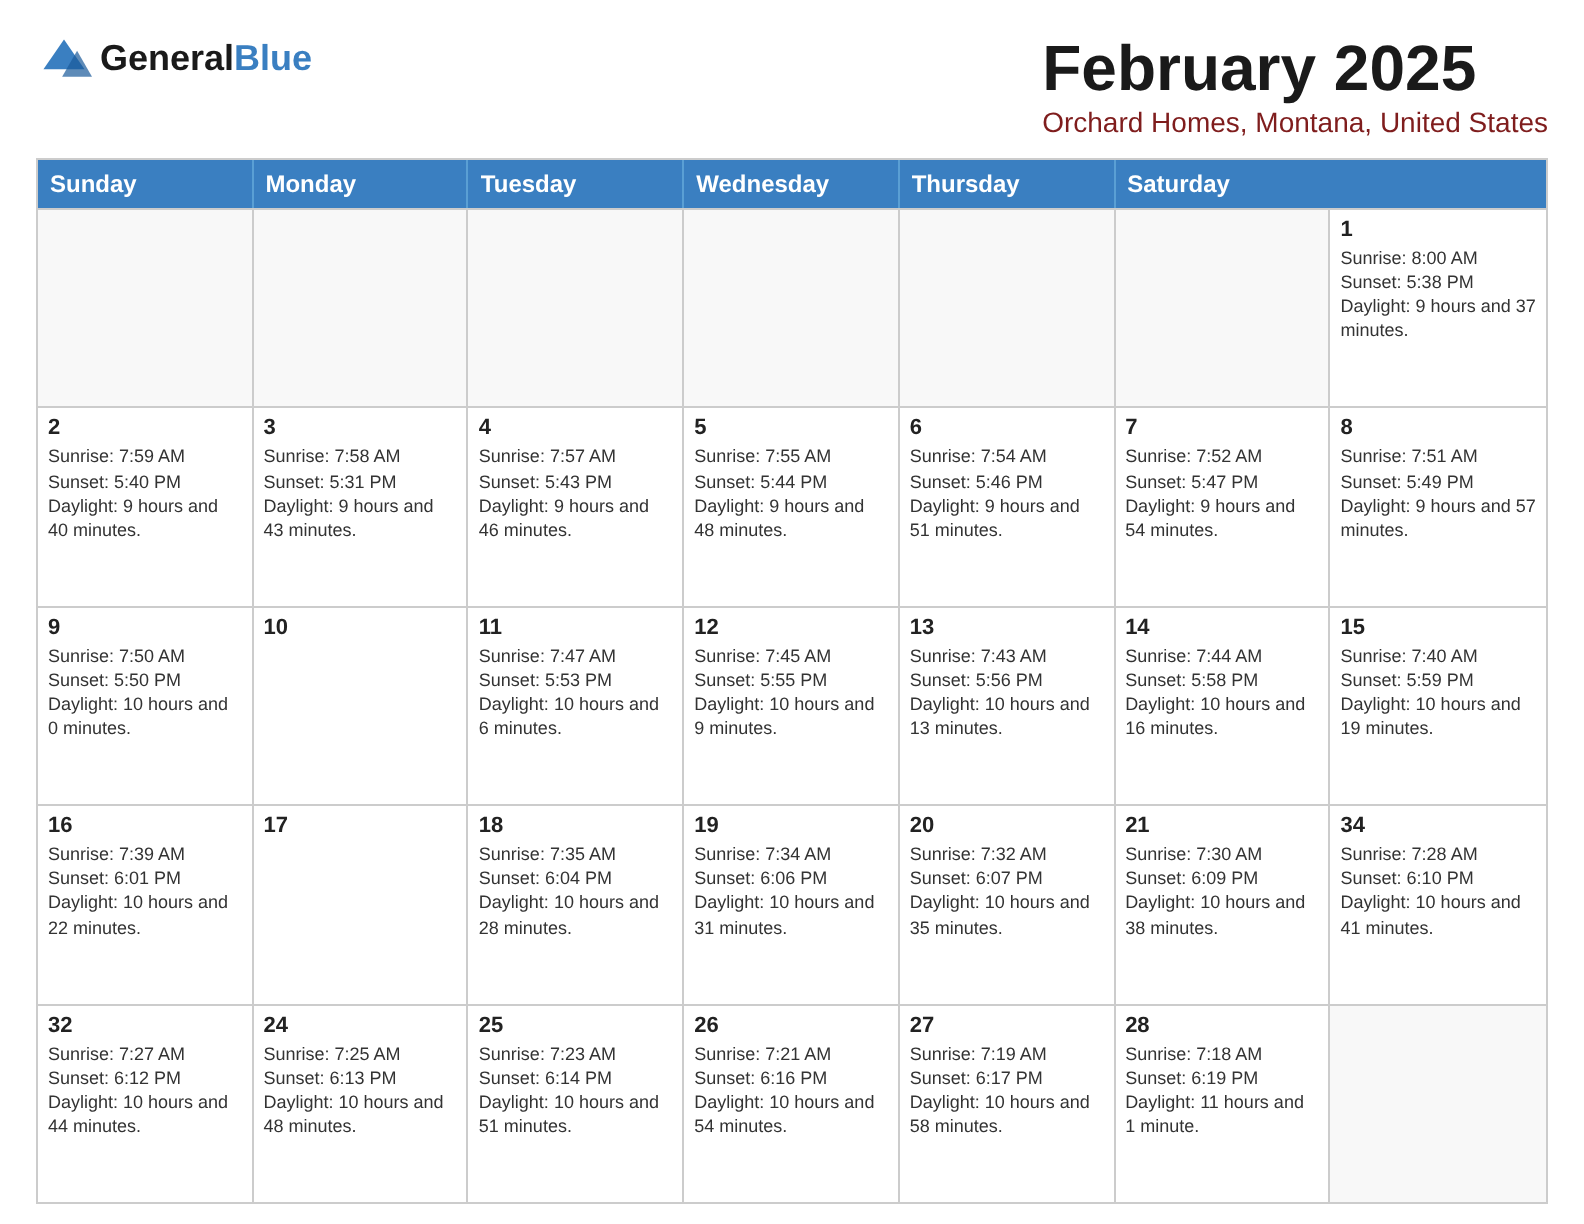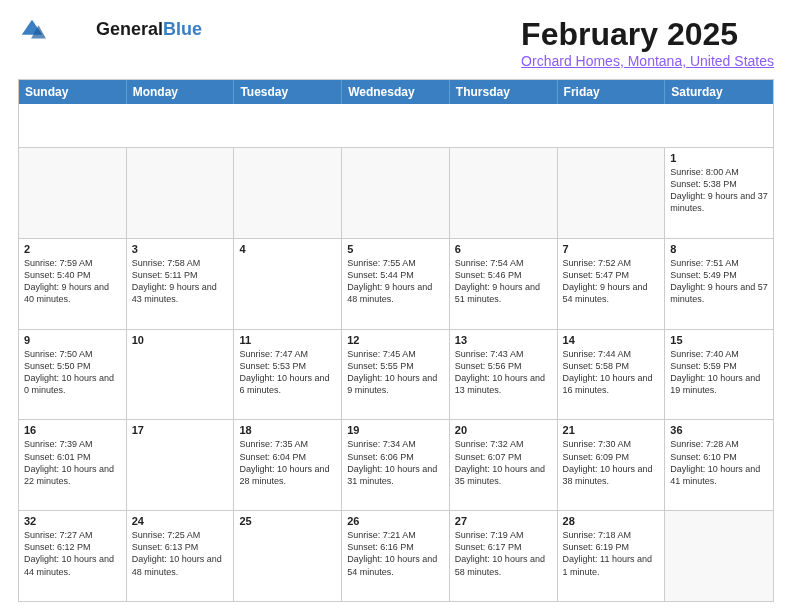--- a/index.html
+++ b/index.html
@@ -19,21 +19,20 @@
     }
     .header {
       display: flex;
       justify-content: space-between;
       align-items: flex-start;
       margin-bottom: 10px;
     }
     .logo {
       display: flex;
       align-items: center;
-      gap: 46px;
     }
     .logo-text {
       font-size: 18px;
       font-weight: bold;
       color: #1a1a1a;
       line-height: 1.1;
     }
     .logo-text span {
       color: #3a7fc1;
     }
@@ -45,29 +44,27 @@
     .title-block {
       text-align: left;
     }
     .month-title {
       font-size: 32px;
       font-weight: bold;
       color: #1a1a1a;
     }
     .location {
       font-size: 14px;
-      color: #8b5cf6;
-      text-decoration: underline;
+      color: #7f1d1d;
     }
     .calendar {
       flex: 1;
       display: flex;
       flex-direction: column;
       border: 1px solid #ccc;
-      gap: 43px;
     }
     .calendar-header {
       display: grid;
       grid-template-columns: repeat(7, 1fr);
       background: #3a7fc1;
     }
     .cal-header-cell {
       color: #fff;
       font-size: 12px;
       font-weight: bold;
@@ -129,21 +126,20 @@
     </div>
   </div>
 
   <div class="calendar">
     <div class="calendar-header">
       <div class="cal-header-cell">Sunday</div>
       <div class="cal-header-cell">Monday</div>
       <div class="cal-header-cell">Tuesday</div>
       <div class="cal-header-cell">Wednesday</div>
       <div class="cal-header-cell">Thursday</div>
-      <div class="cal-header-cell">Friday</div>
       <div class="cal-header-cell">Saturday</div>
     </div>
     <div class="calendar-body" id="cal-body">
     <div class="cal-row">
           <div class="cal-cell empty"></div>
           <div class="cal-cell empty"></div>
           <div class="cal-cell empty"></div>
           <div class="cal-cell empty"></div>
           <div class="cal-cell empty"></div>
           <div class="cal-cell empty"></div>
@@ -157,25 +153,28 @@
         <div class="cal-row">
           <div class="cal-cell">
             <span class="cell-day">2</span>
             <div class="cell-info">Sunrise: 7:59 AM
 Sunset: 5:40 PM
 Daylight: 9 hours and 40 minutes.</div>
           </div>
           <div class="cal-cell">
             <span class="cell-day">3</span>
             <div class="cell-info">Sunrise: 7:58 AM
-Sunset: 5:11 PM
+Sunset: 5:31 PM
 Daylight: 9 hours and 43 minutes.</div>
           </div>
           <div class="cal-cell">
             <span class="cell-day">4</span>
+            <div class="cell-info">Sunrise: 7:57 AM
+Sunset: 5:43 PM
+Daylight: 9 hours and 46 minutes.</div>
           </div>
           <div class="cal-cell">
             <span class="cell-day">5</span>
             <div class="cell-info">Sunrise: 7:55 AM
 Sunset: 5:44 PM
 Daylight: 9 hours and 48 minutes.</div>
           </div>
           <div class="cal-cell">
             <span class="cell-day">6</span>
             <div class="cell-info">Sunrise: 7:54 AM
@@ -264,41 +263,44 @@
 Sunset: 6:07 PM
 Daylight: 10 hours and 35 minutes.</div>
           </div>
           <div class="cal-cell">
             <span class="cell-day">21</span>
             <div class="cell-info">Sunrise: 7:30 AM
 Sunset: 6:09 PM
 Daylight: 10 hours and 38 minutes.</div>
           </div>
           <div class="cal-cell">
-            <span class="cell-day">36</span>
+            <span class="cell-day">34</span>
             <div class="cell-info">Sunrise: 7:28 AM
 Sunset: 6:10 PM
 Daylight: 10 hours and 41 minutes.</div>
           </div>
         </div>
         <div class="cal-row">
           <div class="cal-cell">
             <span class="cell-day">32</span>
             <div class="cell-info">Sunrise: 7:27 AM
 Sunset: 6:12 PM
 Daylight: 10 hours and 44 minutes.</div>
           </div>
           <div class="cal-cell">
             <span class="cell-day">24</span>
             <div class="cell-info">Sunrise: 7:25 AM
 Sunset: 6:13 PM
 Daylight: 10 hours and 48 minutes.</div>
           </div>
           <div class="cal-cell">
             <span class="cell-day">25</span>
+            <div class="cell-info">Sunrise: 7:23 AM
+Sunset: 6:14 PM
+Daylight: 10 hours and 51 minutes.</div>
           </div>
           <div class="cal-cell">
             <span class="cell-day">26</span>
             <div class="cell-info">Sunrise: 7:21 AM
 Sunset: 6:16 PM
 Daylight: 10 hours and 54 minutes.</div>
           </div>
           <div class="cal-cell">
             <span class="cell-day">27</span>
             <div class="cell-info">Sunrise: 7:19 AM

